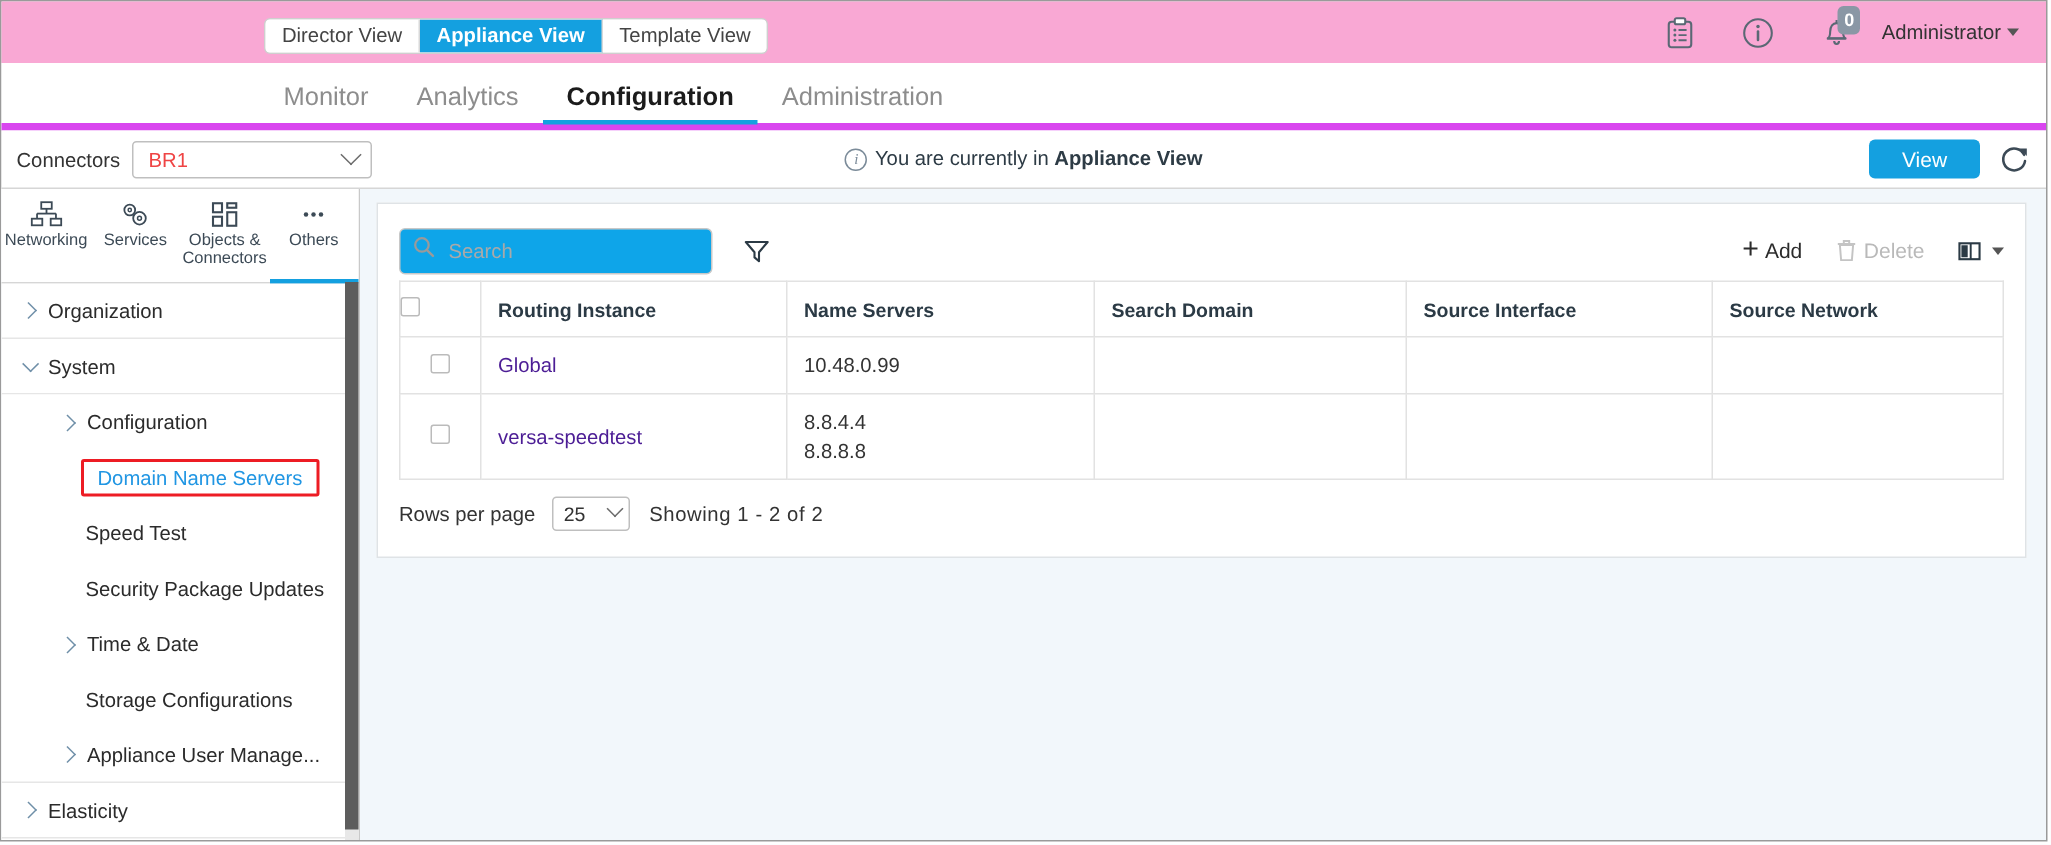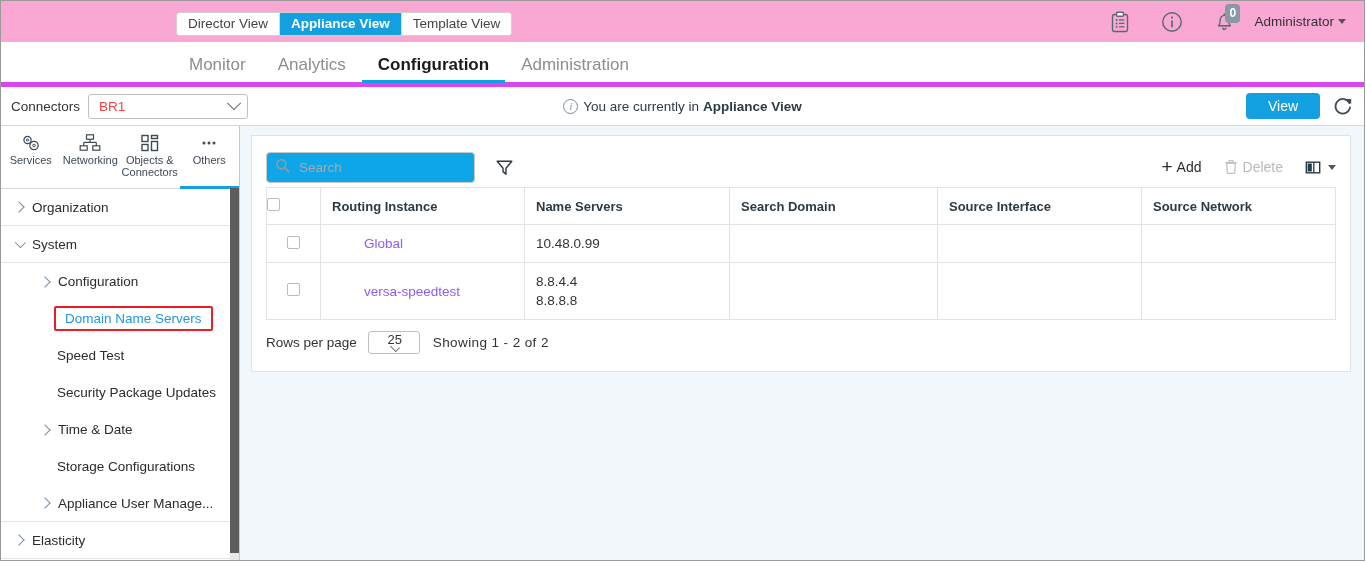--- a/index.html
+++ b/index.html
@@ -413,46 +413,45 @@
     background: #fff;
     display: inline-block;
     cursor: pointer;
     box-sizing: border-box;
   }
   .col-cb { width: 54px; text-align: center; padding-left: 0 !important; padding-right:0 !important; }
   .col-ri { width: 204px; }
   .col-ns { width: 205px; }
   .col-sd { width: 208px; }
   .col-si { width: 204px; }
-  .cell-link { color: #8b5cf6; cursor: pointer; margin-left: 32px; }
+  .cell-link { color: #4c1d95; cursor: pointer; }
   .ns-multi div { line-height: 19px; }
 
   
   .panel-footer {
     display: flex;
     align-items: center;
     height: 38px;
     font-size: 13.5px;
     color: #333;
     padding-top: 3px;
   }
   .rpp-select {
     width: 52px; height: 23px;
     border: 1px solid #bfbfbf;
     border-radius: 3px;
     display: flex;
     align-items: center;
-    justify-content: center;
+    justify-content: space-between;
     padding: 0 5px 0 7px;
     margin: 0 11px;
     box-sizing: border-box;
     font-size: 13px;
     cursor: pointer;
     background: #fff;
-    flex-direction: column;
   }
   .chev-sm {
     width: 7px; height: 7px;
     border-right: 1.5px solid #6b6b6b;
     border-bottom: 1.5px solid #6b6b6b;
     transform: rotate(45deg) translate(-2px,-2px);
   }
   .showing { margin-left: 2px; letter-spacing: .4px; }
 </style>
 </head>
@@ -534,46 +533,46 @@
         </svg>
       </span>
     </div>
   </div>
 
   <div class="body-split">
 
     <div class="sidebar">
 
       <div class="icon-row">
-
-        <div class="icon-cell">
-          <span class="glyph">
-            <svg width="24" height="20" viewBox="0 0 24 20">
-              <circle cx="8.5" cy="7" r="3.6" fill="none" stroke="#3c4a56" stroke-width="1.2"></circle>
-              <circle cx="8.5" cy="7" r="1.1" fill="none" stroke="#3c4a56" stroke-width="1"></circle>
-              <circle cx="15" cy="12.5" r="4.2" fill="none" stroke="#3c4a56" stroke-width="1.2"></circle>
-              <circle cx="15" cy="12.5" r="1.3" fill="none" stroke="#3c4a56" stroke-width="1"></circle>
-            </svg>
-          </span>
-          <span>Services</span>
-        </div>
 
         <div class="icon-cell">
           <span class="glyph">
             <svg width="22" height="18" viewBox="0 0 22 18">
               <rect x="7.5" y="0.8" width="7" height="4.4" fill="none" stroke="#3c4a56" stroke-width="1.2"></rect>
               <rect x="1.2" y="11.8" width="7" height="4.4" fill="none" stroke="#3c4a56" stroke-width="1.2"></rect>
               <rect x="13.8" y="11.8" width="7" height="4.4" fill="none" stroke="#3c4a56" stroke-width="1.2"></rect>
               <line x1="11" y1="5.2" x2="11" y2="8.4" stroke="#3c4a56" stroke-width="1.2"></line>
               <line x1="4.7" y1="8.4" x2="17.3" y2="8.4" stroke="#3c4a56" stroke-width="1.2"></line>
               <line x1="4.7" y1="8.4" x2="4.7" y2="11.8" stroke="#3c4a56" stroke-width="1.2"></line>
               <line x1="17.3" y1="8.4" x2="17.3" y2="11.8" stroke="#3c4a56" stroke-width="1.2"></line>
             </svg>
           </span>
           <span>Networking</span>
+        </div>
+
+        <div class="icon-cell">
+          <span class="glyph">
+            <svg width="24" height="20" viewBox="0 0 24 20">
+              <circle cx="8.5" cy="7" r="3.6" fill="none" stroke="#3c4a56" stroke-width="1.2"></circle>
+              <circle cx="8.5" cy="7" r="1.1" fill="none" stroke="#3c4a56" stroke-width="1"></circle>
+              <circle cx="15" cy="12.5" r="4.2" fill="none" stroke="#3c4a56" stroke-width="1.2"></circle>
+              <circle cx="15" cy="12.5" r="1.3" fill="none" stroke="#3c4a56" stroke-width="1"></circle>
+            </svg>
+          </span>
+          <span>Services</span>
         </div>
 
         <div class="icon-cell">
           <span class="glyph">
             <svg width="20" height="18" viewBox="0 0 20 18">
               <rect x="2" y="1.5" width="6" height="6" fill="none" stroke="#3c4a56" stroke-width="1.4"></rect>
               <rect x="11.5" y="1.5" width="6" height="3" fill="none" stroke="#3c4a56" stroke-width="1.4"></rect>
               <rect x="2" y="10.5" width="6" height="6" fill="none" stroke="#3c4a56" stroke-width="1.4"></rect>
               <rect x="11.5" y="7.5" width="6" height="9" fill="none" stroke="#3c4a56" stroke-width="1.4"></rect>
             </svg>

